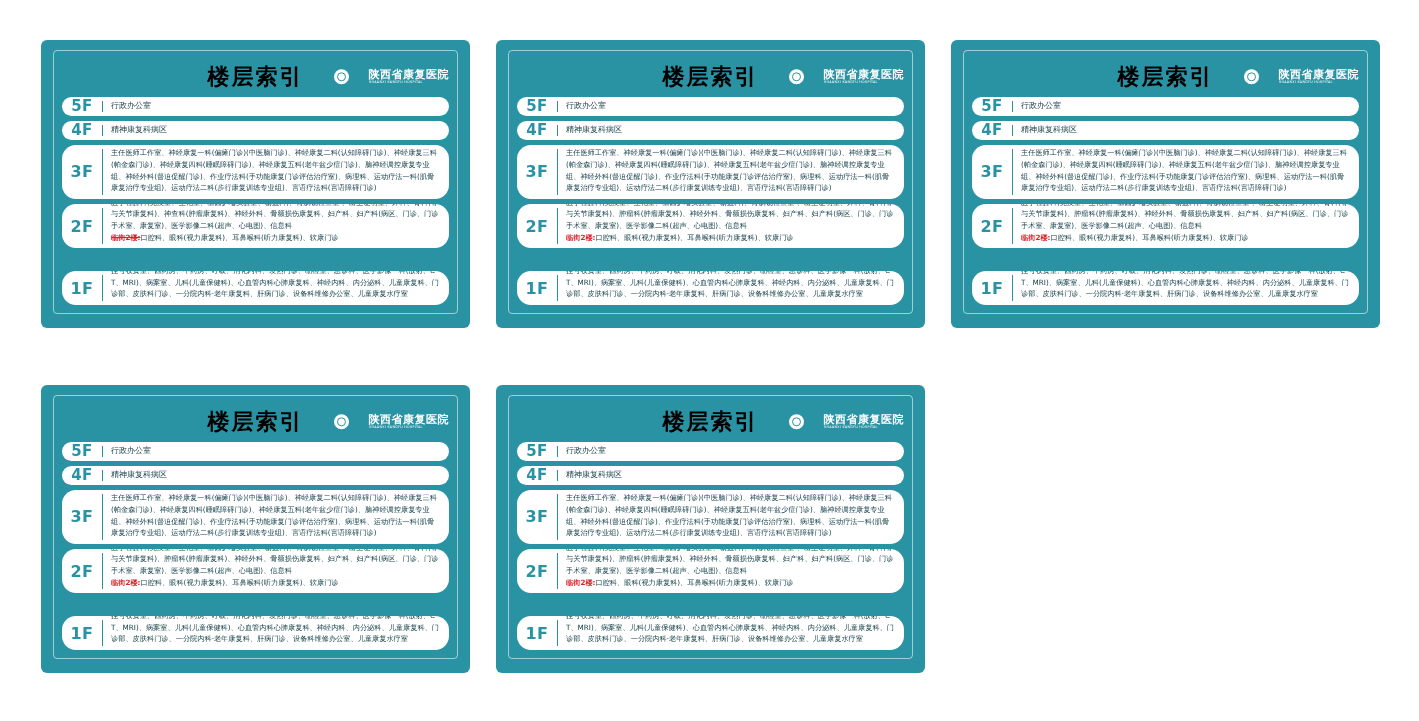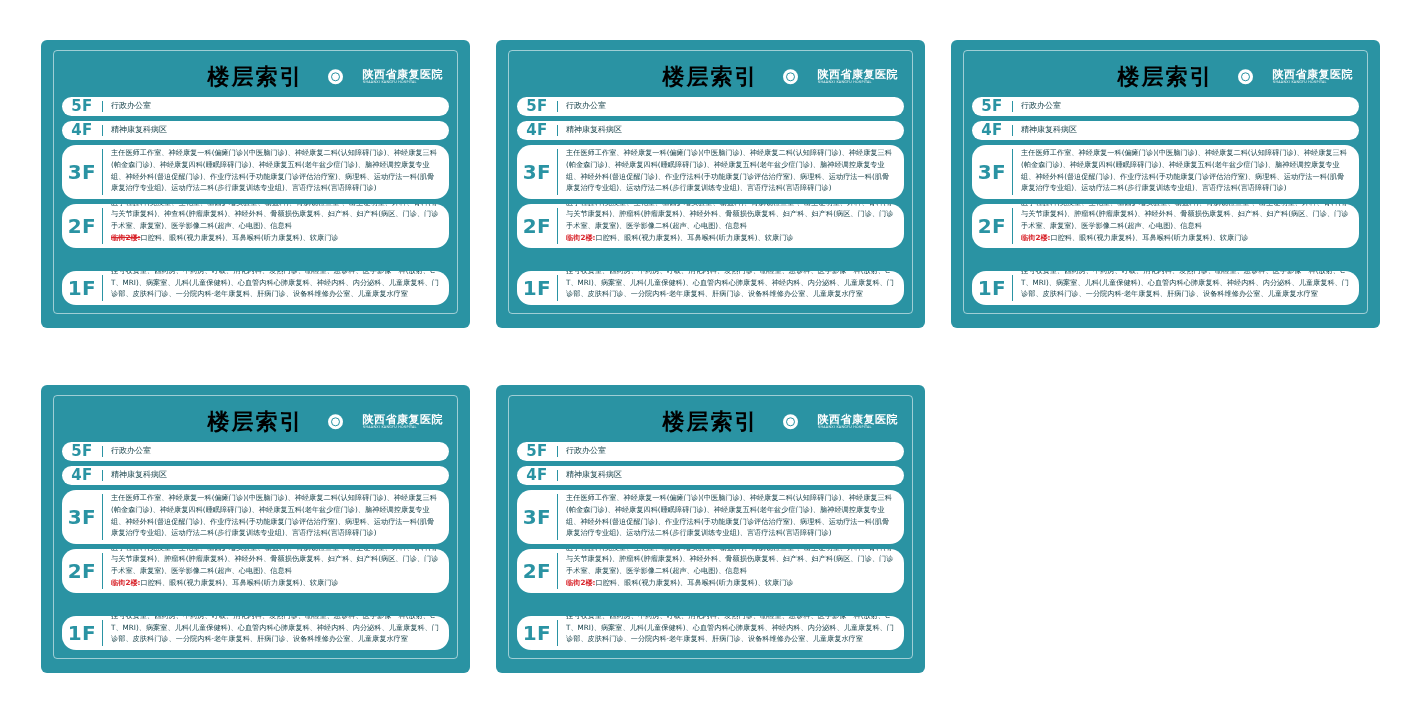--- a/index.html
+++ b/index.html
@@ -43,21 +43,21 @@
   }
   .title {
     color: #000000;
     font-weight: bold;
     letter-spacing: 2px;
     font-size: 22px;
     line-height: 1;
   }
   .logo {
     position: absolute;
-    right: 6px;
+    right: 0;
     top: 50%;
     transform: translateY(-50%);
     display: flex;
     align-items: flex-start;
     gap: 20px;
   }
   .logo-mark {
     width: 15px;
     height: 15px;
     border-radius: 50%;
@@ -114,21 +114,21 @@
   .row.tall2 { flex: 0.82 1 0; }
   .row.tall1 { flex: 0.62 1 0; margin-top: 18px; }
   .floor {
     flex: none;
     width: 40px;
     display: flex;
     align-items: center;
     justify-content: center;
     color: #2a93a3;
     font-weight: bold;
-    font-size: 20px;
+    font-size: 16px;
     letter-spacing: 0.5px;
   }
   .row.small .floor { font-size: 15px; }
   .divider {
     flex: none;
     width: 1px;
     background: #2a93a3;
     margin: 4px 0;
   }
   .content {

